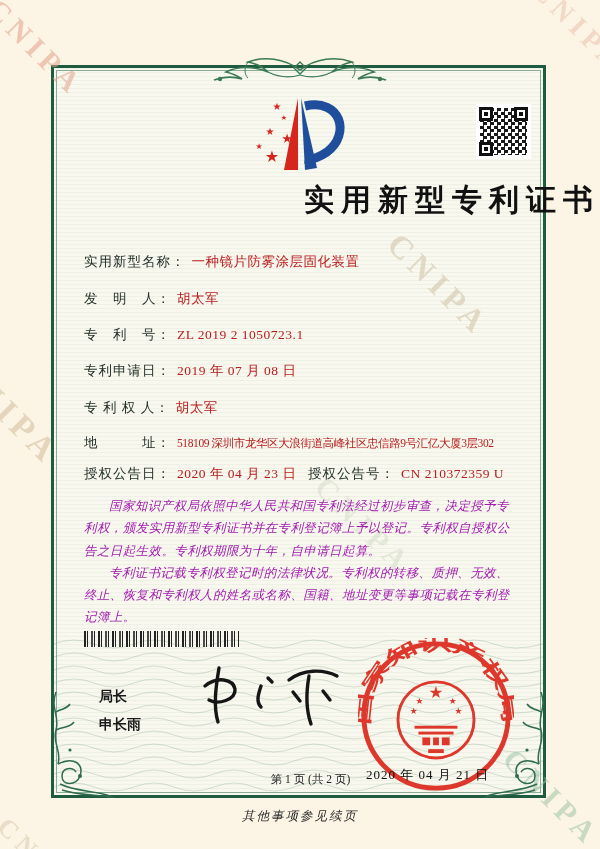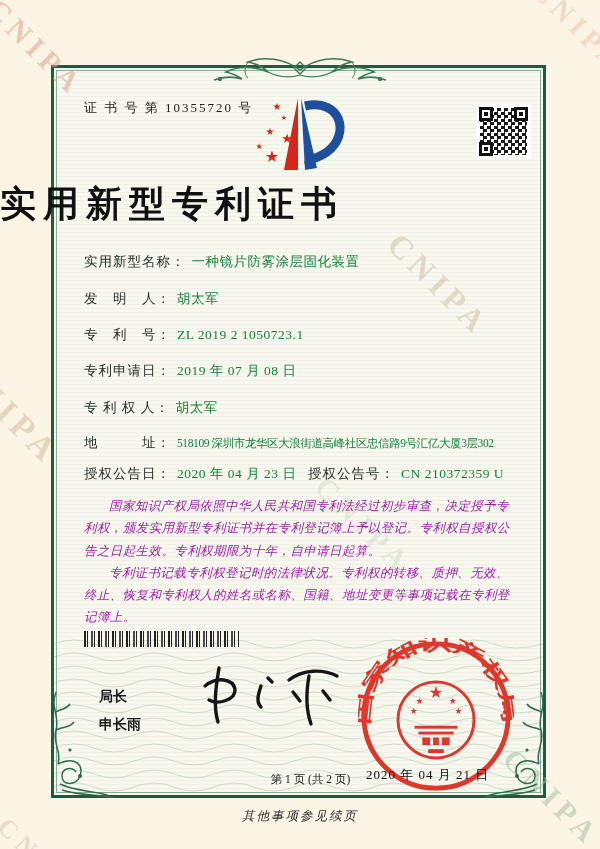--- a/index.html
+++ b/index.html
@@ -38,27 +38,27 @@
   .qr-mod {
     position:relative; width:100%; height:100%;
     background:repeating-conic-gradient(#1a1a1a 0% 25%, rgba(0,0,0,0) 0% 50%);
     background-size:7px 7px;
   }
   .finder { position:absolute; width:14px; height:14px; border:3px solid #111; background:#fff; }
   .finder::after { content:""; position:absolute; left:2px; top:2px; width:4px; height:4px; background:#111; }
   .f-tl { left:-1px; top:-1px; } .f-tr { right:-1px; top:-1px; } .f-bl { left:-1px; bottom:-1px; }
   .logo { left:243px; top:92px; }
   .title {
-    left:0; top:180px; width:600px; text-align:left;
-    font-size:36px; font-weight:700; letter-spacing:7px; color:#111;
+    left:0; top:180px; width:600px; text-align:right;
+    font-size:30px; font-weight:700; letter-spacing:7px; color:#111;
   }
   .rows { left:84px; top:246px; width:440px; }
   .row { position:absolute; left:0; display:flex; align-items:baseline; white-space:nowrap; }
   .row .lab { font-size:13.5px; color:#24312a; white-space:pre; letter-spacing:1px; }
-  .row .val { font-size:13.5px; color:#15803d; margin-left:6px; letter-spacing:0.5px; }
+  .row .val { font-size:13.5px; color:#b91c1c; margin-left:6px; letter-spacing:0.5px; }
   .row.addr .val { font-size:11.5px; letter-spacing:-0.4px; }
   .para {
     left:84px; top:495px; width:437px; font-size:12.5px; line-height:1.78;
     font-style:italic; color:#a21caf; letter-spacing:0.4px;
   }
   .para p { text-indent:2em; }
   .barcode {
     left:84px; top:631px; width:155px; height:16px;
     background:repeating-linear-gradient(90deg,
       #222 0 2px, rgba(0,0,0,0) 2px 3px,
@@ -142,21 +142,20 @@
       <path d="M8,72 C24,64 34,72 30,84 C26,94 12,94 12,84 C12,76 22,74 26,80"></path>
       <path d="M6,38 C14,34 20,36 24,30"></path>
       <path d="M6,20 C12,16 16,18 20,12"></path>
       <path d="M10,92 C26,100 44,98 60,104"></path>
       <path d="M12,98 C30,104 48,102 64,106"></path>
       <circle cx="30" cy="84" r="2" fill="#2f6b4d" stroke="none"></circle>
       <circle cx="20" cy="58" r="1.6" fill="#2f6b4d" stroke="none"></circle>
     </g>
   </svg>
 
-  <div class="z cert-no">证 书 号 第 10355720 号</div>
 
   <div class="z qr">
     <div class="qr-mod">
       <div class="finder f-tl"></div>
         <div class="finder f-tr"></div>
         <div class="finder f-bl"></div>
     </div>
   </div>
 
   <svg class="z logo" width="114" height="84" viewBox="0 0 114 84">

